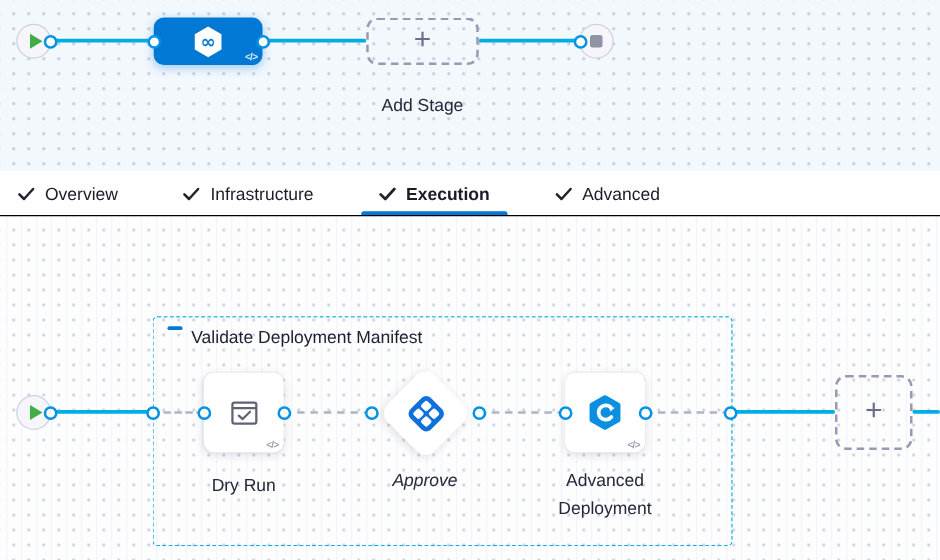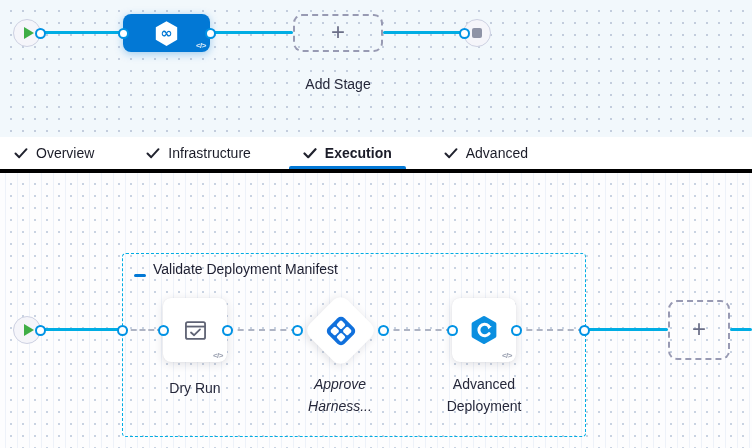--- a/index.html
+++ b/index.html
@@ -67,42 +67,42 @@
   }
 
   
   .deploy-node { left:123px; top:14px; width:87px; height:38px; background:#0278d5; border-radius:8px;
     position:absolute; display:flex; align-items:center; justify-content:center; z-index:4;
     box-shadow:0 2px 8px rgba(2,120,213,.35); }
 
   
   .tabbar {
     position:absolute; left:0; top:137px; width:752px; height:36px;
-    background:#fff; border-bottom:4px solid #000000;
+    background:#fff; border-bottom:1px solid #000000;
     display:flex; align-items:stretch; padding-left:0; gap:24px; z-index:5;
   }
   .tab {
     position:relative; display:flex; align-items:center; gap:8px;
     padding:0 14px; font-size:14px; color:#1b1c28; cursor:pointer; white-space:nowrap;
   }
   .tab .bar { display:none; }
   .tab.active { font-weight:700; }
   .tab.active .bar {
     display:block; position:absolute; left:0; right:0; bottom:0; height:3px;
     background:#0278d5; border-radius:2px 2px 0 0;
   }
   .check-icon { flex:0 0 auto; }
 
   
   .step-group {
     position:absolute; left:122px; top:253px; width:464px; height:184px;
     border:1px dashed #00ade4; border-radius:4px; z-index:1;
   }
   .group-head {
-    position:absolute; left:134px; top:261px; display:flex; align-items:flex-end; gap:7px; z-index:3;
+    position:absolute; left:134px; top:261px; display:flex; align-items:flex-start; gap:7px; z-index:3;
   }
   .group-dash { width:12px; height:3px; border-radius:2px; background:#0278d5; cursor:pointer; }
   .group-title { font-size:14px; color:#1d1e30; }
 
   .diamond-node {
     position:absolute; left:314px; top:304px; width:53px; height:53px;
     background:#fff; border-radius:10px; transform:rotate(45deg);
     box-shadow:0 2px 8px rgba(40,41,61,.14); z-index:4;
   }
   .diamond-icon { position:absolute; left:323px; top:313px; z-index:5; }
@@ -233,20 +233,19 @@
   <div class="port" style="left:221.5px; top:324.5px;"></div>
   <div class="port" style="left:291.5px; top:324.5px;"></div>
   <div class="port" style="left:377.5px; top:324.5px;"></div>
   <div class="port" style="left:446.5px; top:324.5px;"></div>
   <div class="port" style="left:510.5px; top:324.5px;"></div>
   <div class="port" style="left:578.5px; top:324.5px;"></div>
 
   <div class="node-label" style="left:163px; top:377px; width:64px;">Dry Run</div>
   <div class="node-label" style="left:290px; top:373px; width:100px;font-style:italic;">
     <div>Approve</div>
-    <div>Harness...</div>
   </div>
   <div class="node-label" style="left:434px; top:373px; width:100px;">
     <div>Advanced</div>
     <div>Deployment</div>
   </div>
 
 </div>
 
 </body></html>

